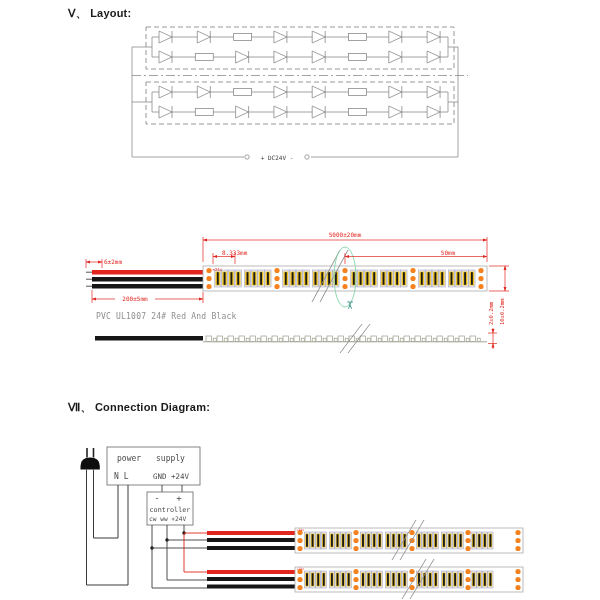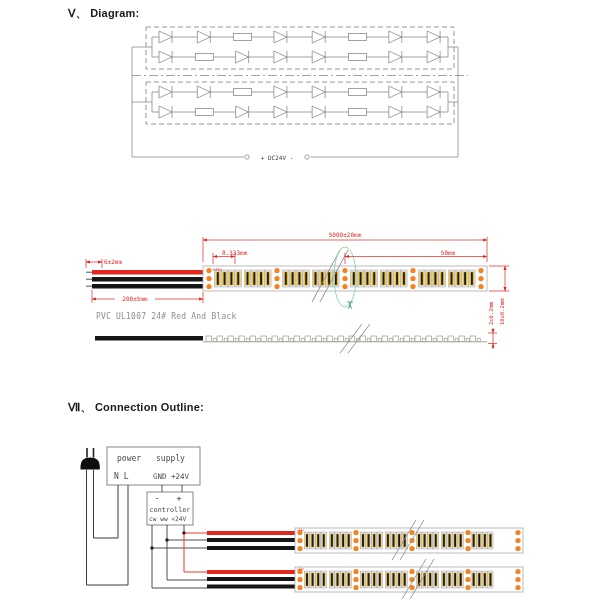--- a/index.html
+++ b/index.html
@@ -7,21 +7,21 @@
         font-family:"Liberation Sans",sans-serif;}
   .heading{position:absolute;left:68px;font-weight:bold;font-size:11px;color:#1a1a1a;
            letter-spacing:.2px;white-space:pre;}
   svg{position:absolute;left:0;}
   svg text{font-family:"DejaVu Sans Mono",monospace;}
 </style>
 </head>
 <body>
 
 <div id="page">
-  <div class="heading" style="top:6px">Ⅴ、 Diagram:</div>
+  <div class="heading" style="top:6px">Ⅴ、 Layout:</div>
   <svg id="svg-layout" style="top:18px" width="600" height="150" viewBox="0 0 600 150">
       <g>
         <rect x="146" y="9" width="308" height="42" fill="none" stroke="#8c8c8c" stroke-width="0.9" stroke-dasharray="5 3"></rect>
         <line x1="152" y1="19" x2="448" y2="19" stroke="#8c8c8c" stroke-width="0.8" fill="none"></line>
         <polygon points="159,13 159,25 172,19" fill="#fff" stroke="#8c8c8c" stroke-width="0.8"></polygon>
         <line x1="172" y1="13" x2="172" y2="25" stroke="#8c8c8c" stroke-width="0.8" fill="none"></line>
         <polygon points="197.3,13 197.3,25 210.3,19" fill="#fff" stroke="#8c8c8c" stroke-width="0.8"></polygon>
         <line x1="210.3" y1="13" x2="210.3" y2="25" stroke="#8c8c8c" stroke-width="0.8" fill="none"></line>
         <rect x="233.6" y="15.5" width="18" height="7" fill="#fff" stroke="#8c8c8c" stroke-width="0.8"></rect>
         <polygon points="273.9,13 273.9,25 286.9,19" fill="#fff" stroke="#8c8c8c" stroke-width="0.8"></polygon>
@@ -328,21 +328,21 @@
         <rect x="455.2" y="128.2" width="3" height="3.3" fill="#fff" stroke="#9b9b8a" stroke-width="0.7"></rect>
         <rect x="459" y="126" width="5.5" height="5.5" fill="#fff" stroke="#9b9b8a" stroke-width="0.7"></rect>
         <rect x="466.2" y="128.2" width="3" height="3.3" fill="#fff" stroke="#9b9b8a" stroke-width="0.7"></rect>
         <rect x="470" y="126" width="5.5" height="5.5" fill="#fff" stroke="#9b9b8a" stroke-width="0.7"></rect>
         <rect x="477.2" y="128.2" width="3" height="3.3" fill="#fff" stroke="#9b9b8a" stroke-width="0.7"></rect>
         <line x1="340" y1="143" x2="362" y2="114" stroke="#8a8a8a" stroke-width="0.9" fill="none"></line>
         <line x1="348" y1="143" x2="370" y2="114" stroke="#8a8a8a" stroke-width="0.9" fill="none"></line>
       </g>
     </svg>
 
-  <div class="heading" style="top:400px">Ⅶ、 Connection Outline:</div>
+  <div class="heading" style="top:400px">Ⅶ、 Connection Diagram:</div>
   <svg id="svg-conn" style="top:440px" width="600" height="160" viewBox="0 0 600 160">
       <g>
         <rect x="107" y="7" width="93" height="38" fill="#fff" stroke="#787878" stroke-width="0.9"></rect>
         <text x="117" y="21" font-size="8" fill="#4a4a4a" text-anchor="start">power</text>
         <text x="156" y="21" font-size="8" fill="#4a4a4a" text-anchor="start">supply</text>
         <text x="114" y="39" font-size="8" fill="#4a4a4a" text-anchor="start">N L</text>
         <text x="153" y="39" font-size="7.5" fill="#4a4a4a" text-anchor="start">GND +24V</text>
       </g>
       <g>
         <line x1="87" y1="8" x2="87" y2="17.5" stroke="#222" stroke-width="1.6" fill="none"></line>

